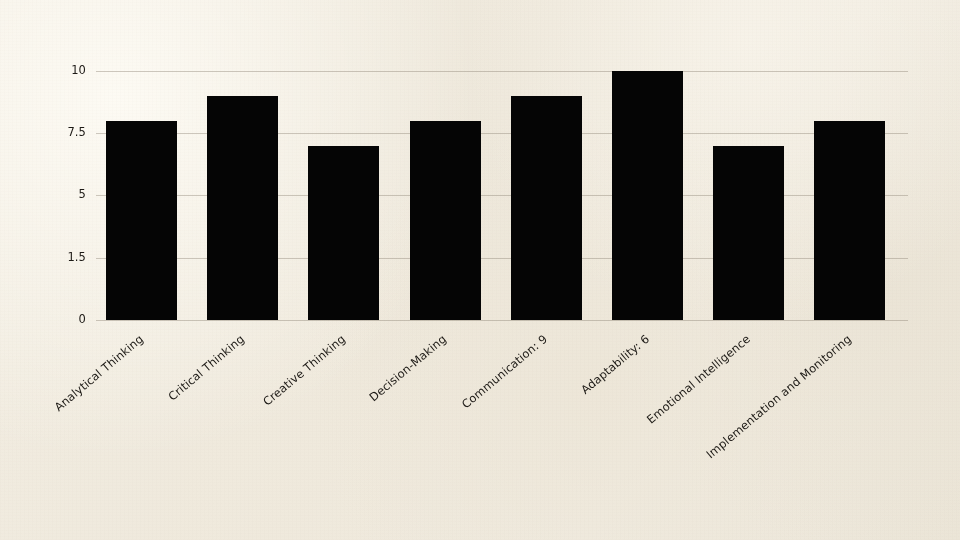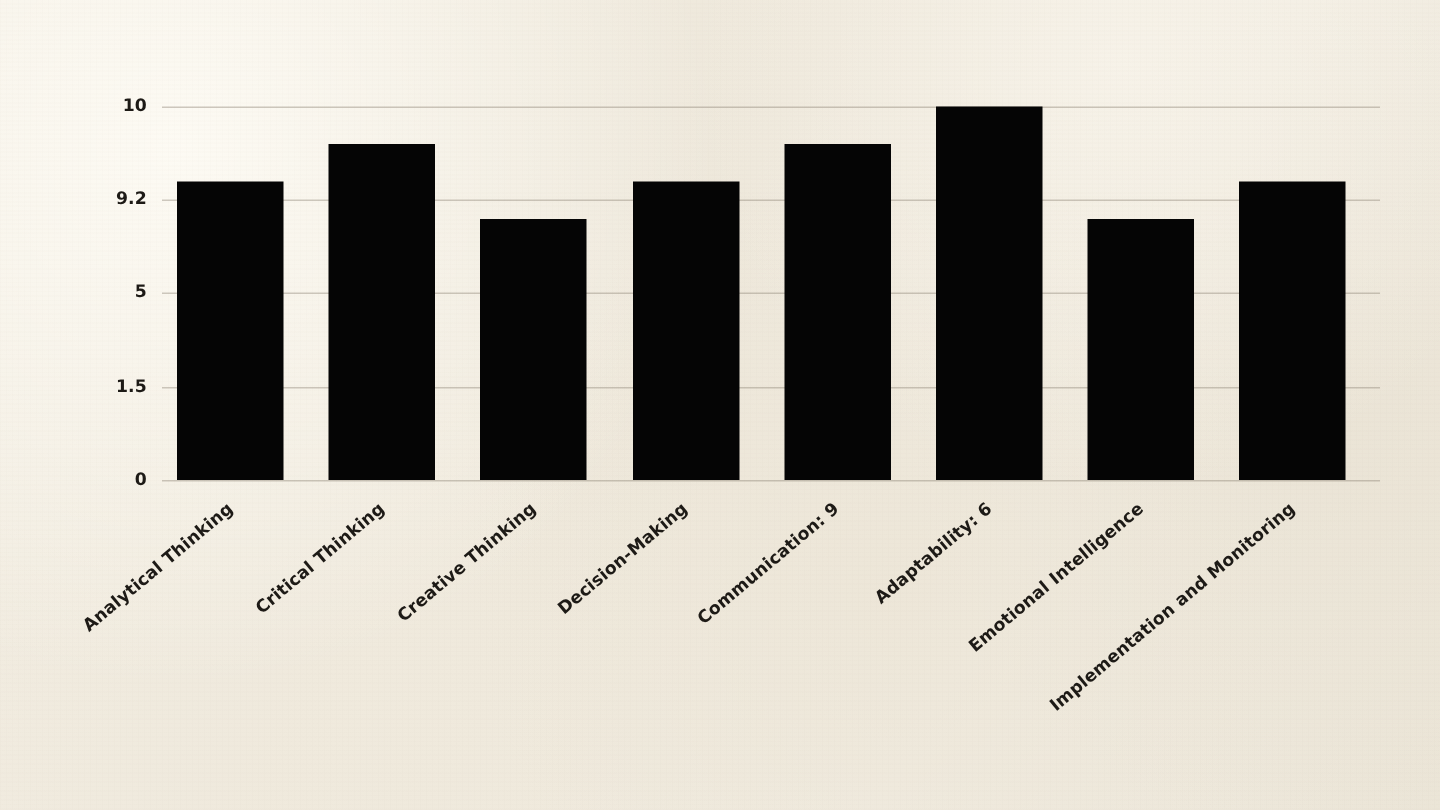--- a/index.html
+++ b/index.html
@@ -35,25 +35,24 @@
     inset: 0;
     pointer-events: none;
     opacity: 0.5;
     background-image:
       repeating-linear-gradient(0deg, rgba(160,150,130,0.035) 0px, rgba(160,150,130,0.035) 1px, rgba(255,255,255,0) 1px, rgba(255,255,255,0) 3px),
       repeating-linear-gradient(90deg, rgba(160,150,130,0.03) 0px, rgba(160,150,130,0.03) 1px, rgba(255,255,255,0) 1px, rgba(255,255,255,0) 4px);
   }
 
   #plot {
     position: absolute;
-    left: 12px;
+    left: 0;
     top: 0;
     width: 840px;
     height: 540px;
-    font-weight: bold;
   }
 
   .gridline {
     position: absolute;
     left: 96px;
     width: 812px;
     height: 1px;
     background-color: rgba(140,132,116,0.42);
   }
 
@@ -102,21 +101,21 @@
     <div class="gridline" style="top:71px;"></div>
     <div class="gridline" style="top:133px;"></div>
     <div class="gridline" style="top:195px;"></div>
     <div class="gridline" style="top:258px;"></div>
     <div class="gridline" style="top:320px;"></div>
 
     <div class="ytick-wrap" style="top:65px;">
       <div class="ytick-label">10</div>
     </div>
     <div class="ytick-wrap" style="top:127px;">
-      <div class="ytick-label">9.2</div>
+      <div class="ytick-label">7.5</div>
     </div>
     <div class="ytick-wrap" style="top:189px;">
       <div class="ytick-label">5</div>
     </div>
     <div class="ytick-wrap" style="top:252px;">
       <div class="ytick-label">1.5</div>
     </div>
     <div class="ytick-wrap" style="top:314px;">
       <div class="ytick-label">0</div>
     </div>

